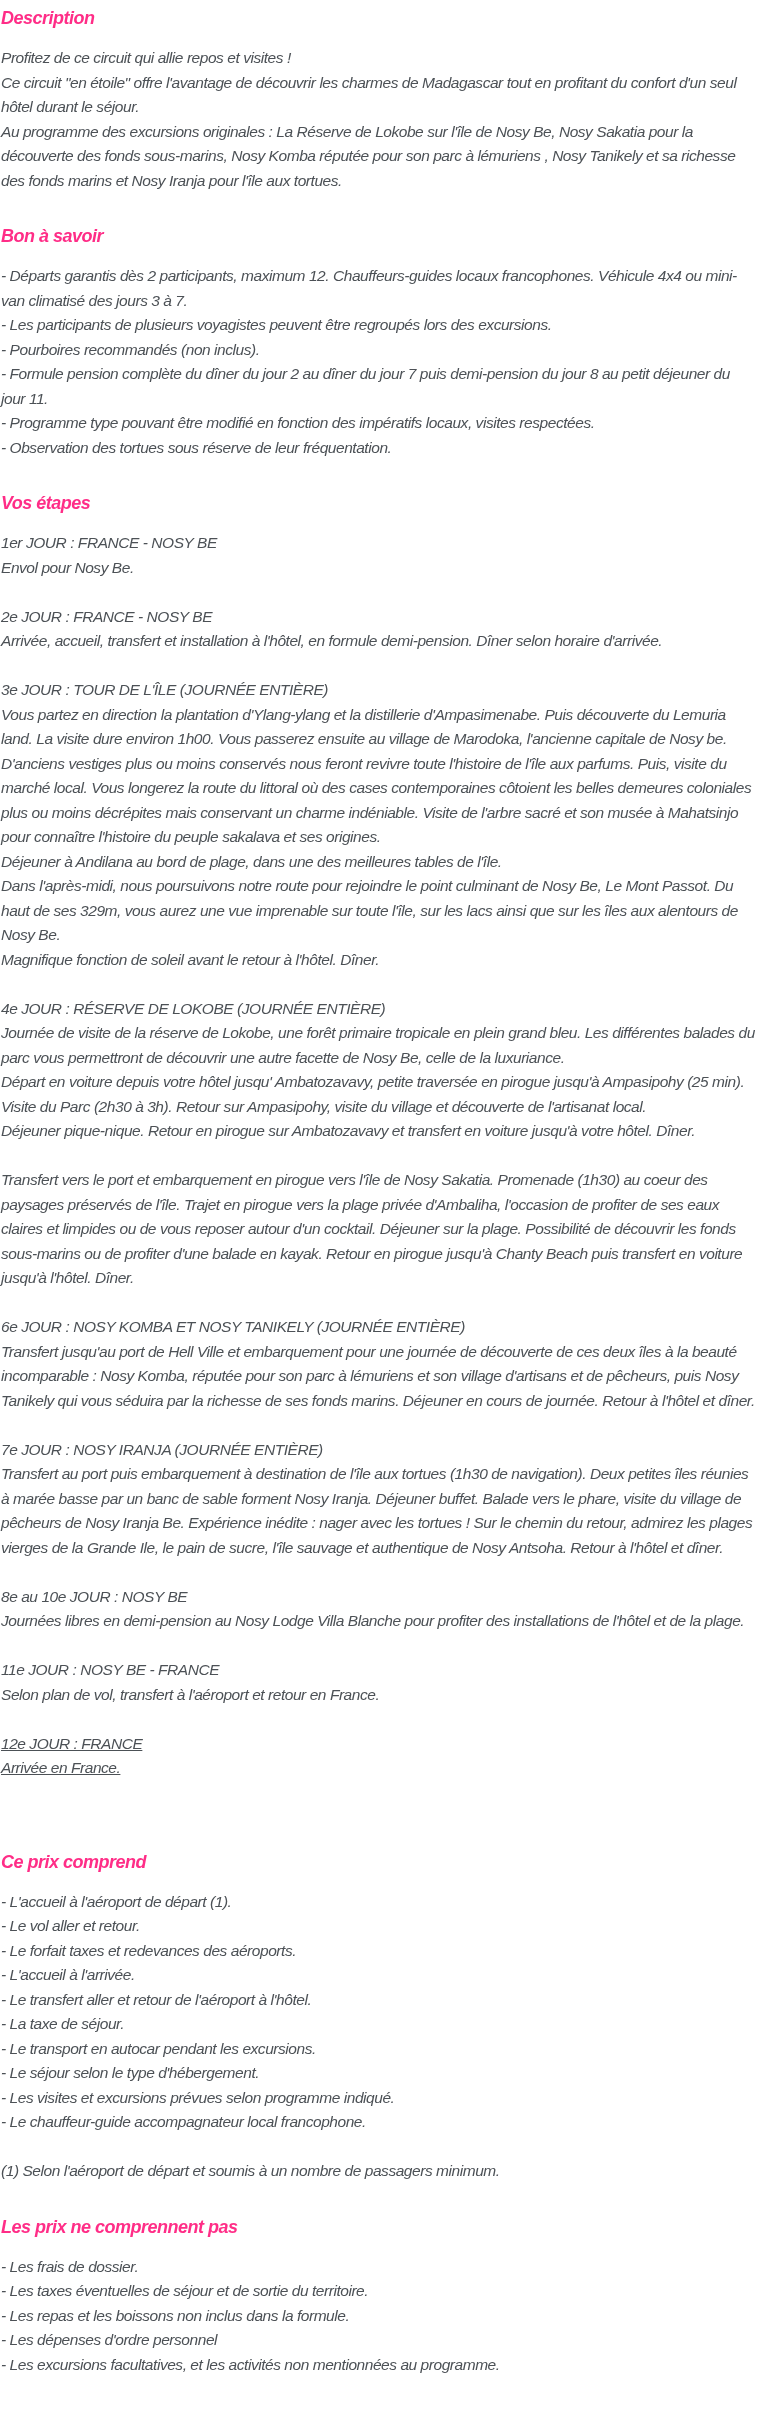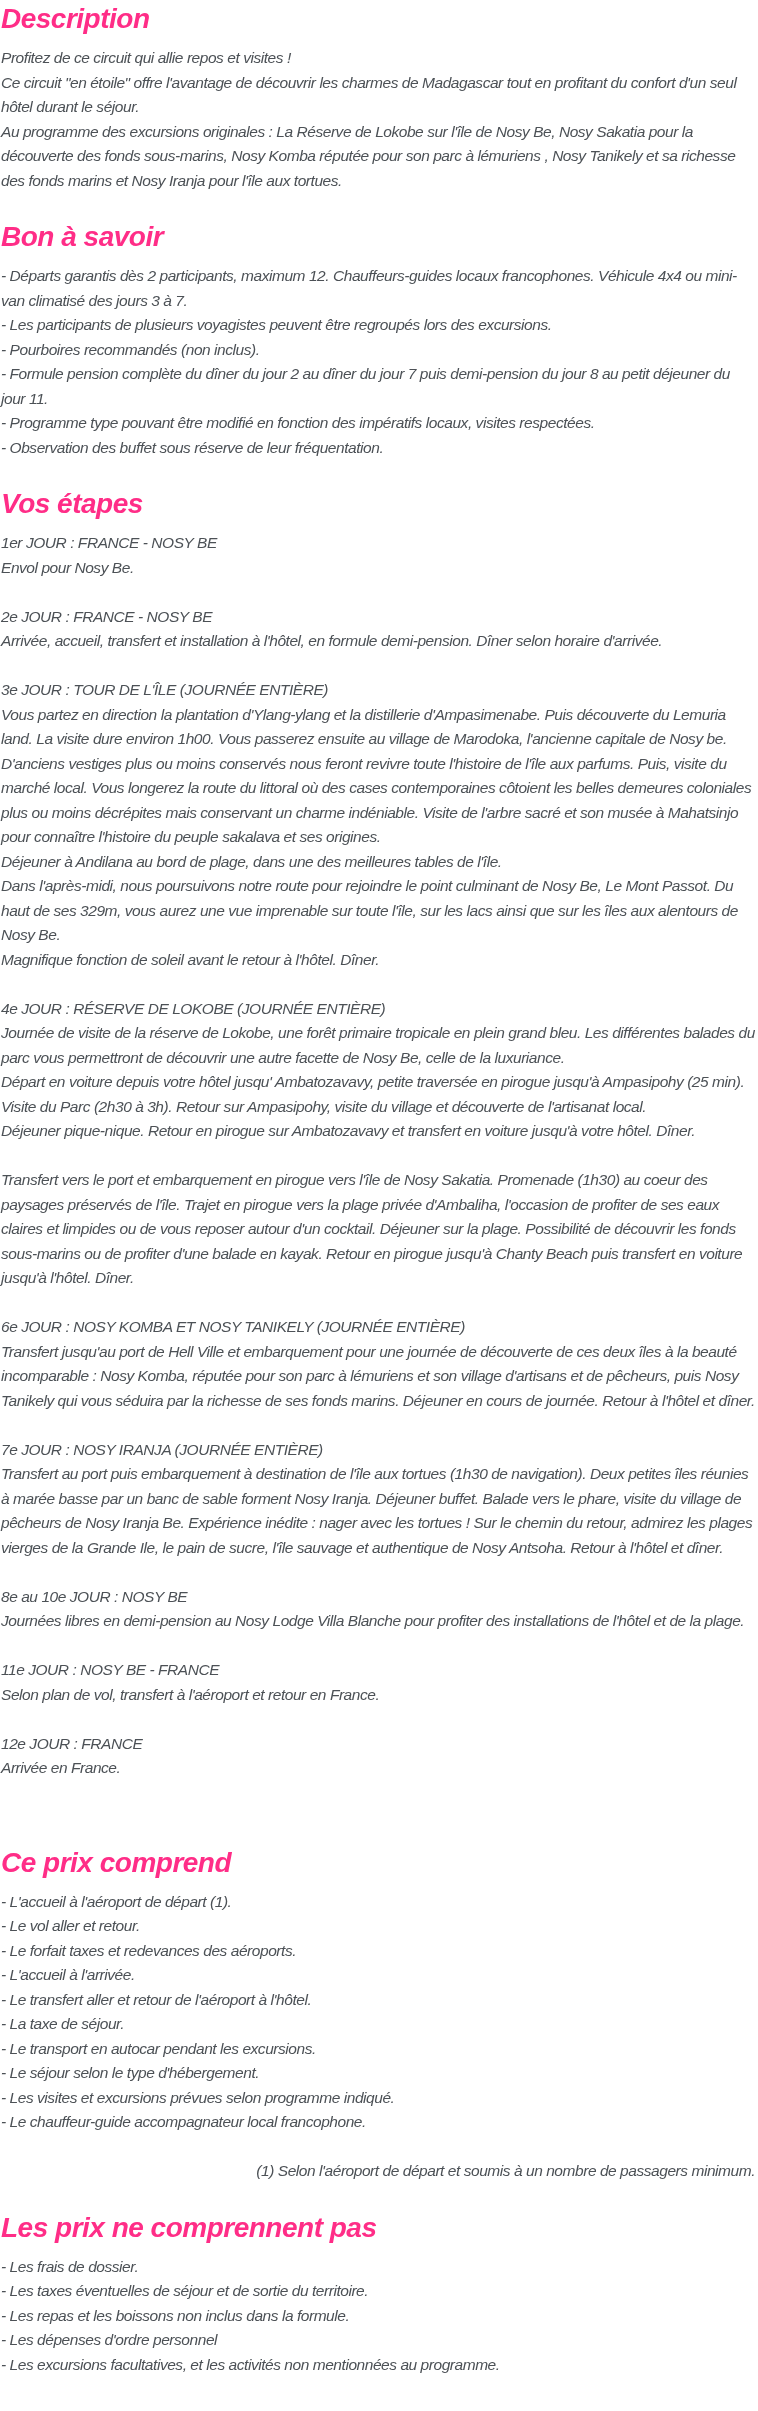--- a/index.html
+++ b/index.html
@@ -12,33 +12,33 @@
     font-size: 15.5px;
     line-height: 24.5px;
     letter-spacing: -0.45px;
     color: #4c5156;
     box-sizing: border-box;
     padding: 0 3px 4px 1px;
     overflow-x: hidden;
   }
   h2 {
     color: var(--accent, #ff2d87);
-    font-size: 28px;
+    font-size: 18px;
     line-height: 31px;
     font-weight: bold;
     font-style: italic;
     letter-spacing: -0.5px;
     margin: 28px 0 12px 0;
   }
   #description-section h2 { margin-top: 3px; }
   #prix-comprend-section h2 { margin-top: 66px; }
   .line { margin: 0; }
   .day-block { margin: 0 0 24.5px 0; }
-  .day-block:last-child { margin-bottom: 8px; }
-  .note { margin-top: 24.5px; text-align: right; }
+  .day-block:last-child { margin-bottom: 8px; text-decoration: underline; }
+  .note { margin-top: 24.5px; }
   section { margin: 0; }
 </style>
 </head>
 <body style="color: rgb(76, 81, 86); background: rgb(255, 255, 255);">
 
 <main>
 
   <section id="description-section">
     <h2>Description</h2>
     <div>
@@ -49,21 +49,21 @@
   </section>
 
   <section id="bon-a-savoir-section">
     <h2>Bon à savoir</h2>
     <div>
         <p class="line">- Départs garantis dès 2 participants, maximum 12. Chauffeurs-guides locaux francophones. Véhicule 4x4 ou mini-van climatisé des jours 3 à 7.</p>
         <p class="line">- Les participants de plusieurs voyagistes peuvent être regroupés lors des excursions.</p>
         <p class="line">- Pourboires recommandés (non inclus).</p>
         <p class="line">- Formule pension complète du dîner du jour 2 au dîner du jour 7 puis demi-pension du jour 8 au petit déjeuner du jour 11.</p>
         <p class="line">- Programme type pouvant être modifié en fonction des impératifs locaux, visites respectées.</p>
-        <p class="line">- Observation des buffet sous réserve de leur fréquentation.</p>
+        <p class="line">- Observation des tortues sous réserve de leur fréquentation.</p>
       </div>
   </section>
 
   <section id="vos-etapes-section">
     <h2>Vos étapes</h2>
     <div>
         <div class="day-block">
           <p class="line day-title">1er JOUR : FRANCE - NOSY BE</p>
           <p class="line">Envol pour Nosy Be.</p>
         </div>

